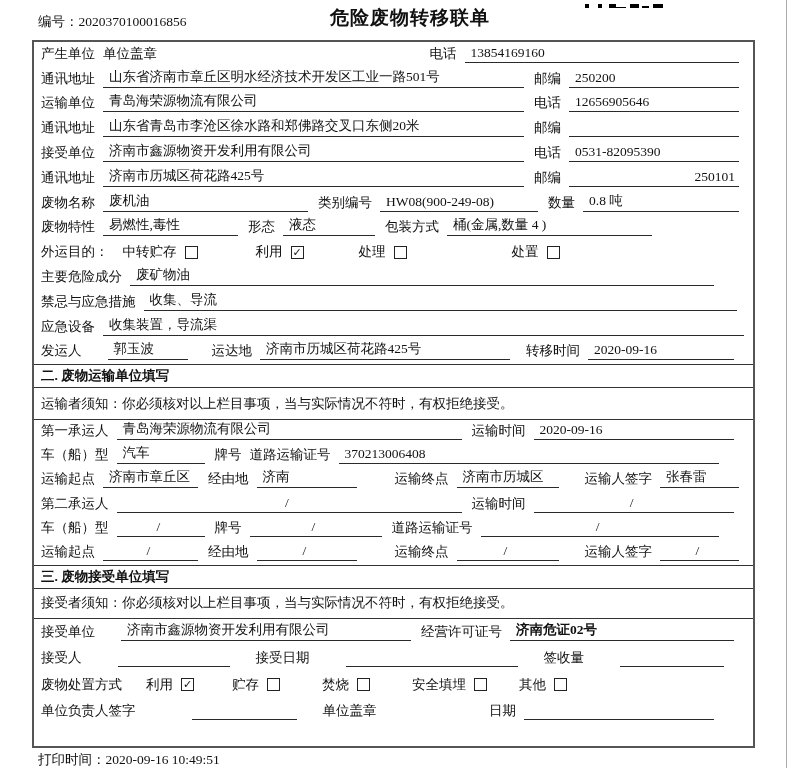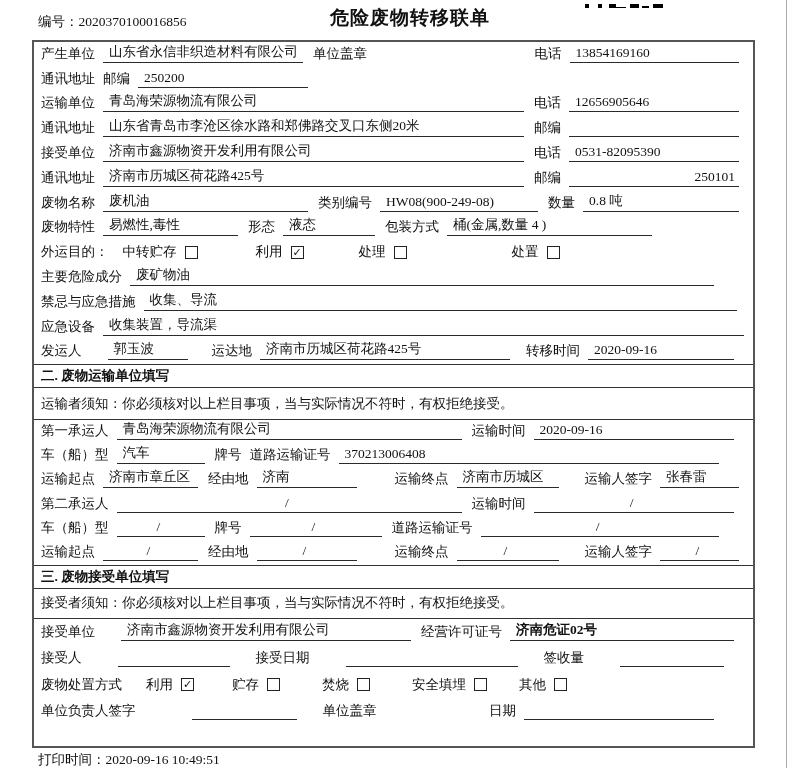--- a/index.html
+++ b/index.html
@@ -63,28 +63,28 @@
 </div>
 
 <div class="page-edge"></div>
 
 <div class="tbl">
 
   <div class="sec s1">
     <div class="rows">
         <div class="row">
           <span class="lbl">产生单位</span>
-          <span class="val" style="width: 200px;">山东省永信非织造材料有限公司</span>
           <span class="plain">单位盖章</span>
           <span class="spacer"></span>
           <span class="lbl">电话</span>
           <span class="val grow">13854169160</span>
         </div>
         <div class="row">
           <span class="lbl">通讯地址</span>
+          <span class="val grow" style="margin-right: 10px;">山东省济南市章丘区明水经济技术开发区工业一路501号</span>
           <span class="lbl">邮编</span>
           <span class="val" style="width: 170px;">250200</span>
         </div>
         <div class="row">
           <span class="lbl">运输单位</span>
           <span class="val grow" style="margin-right: 10px;">青岛海荣源物流有限公司</span>
           <span class="lbl">电话</span>
           <span class="val" style="width: 170px;">12656905646</span>
         </div>
         <div class="row">

